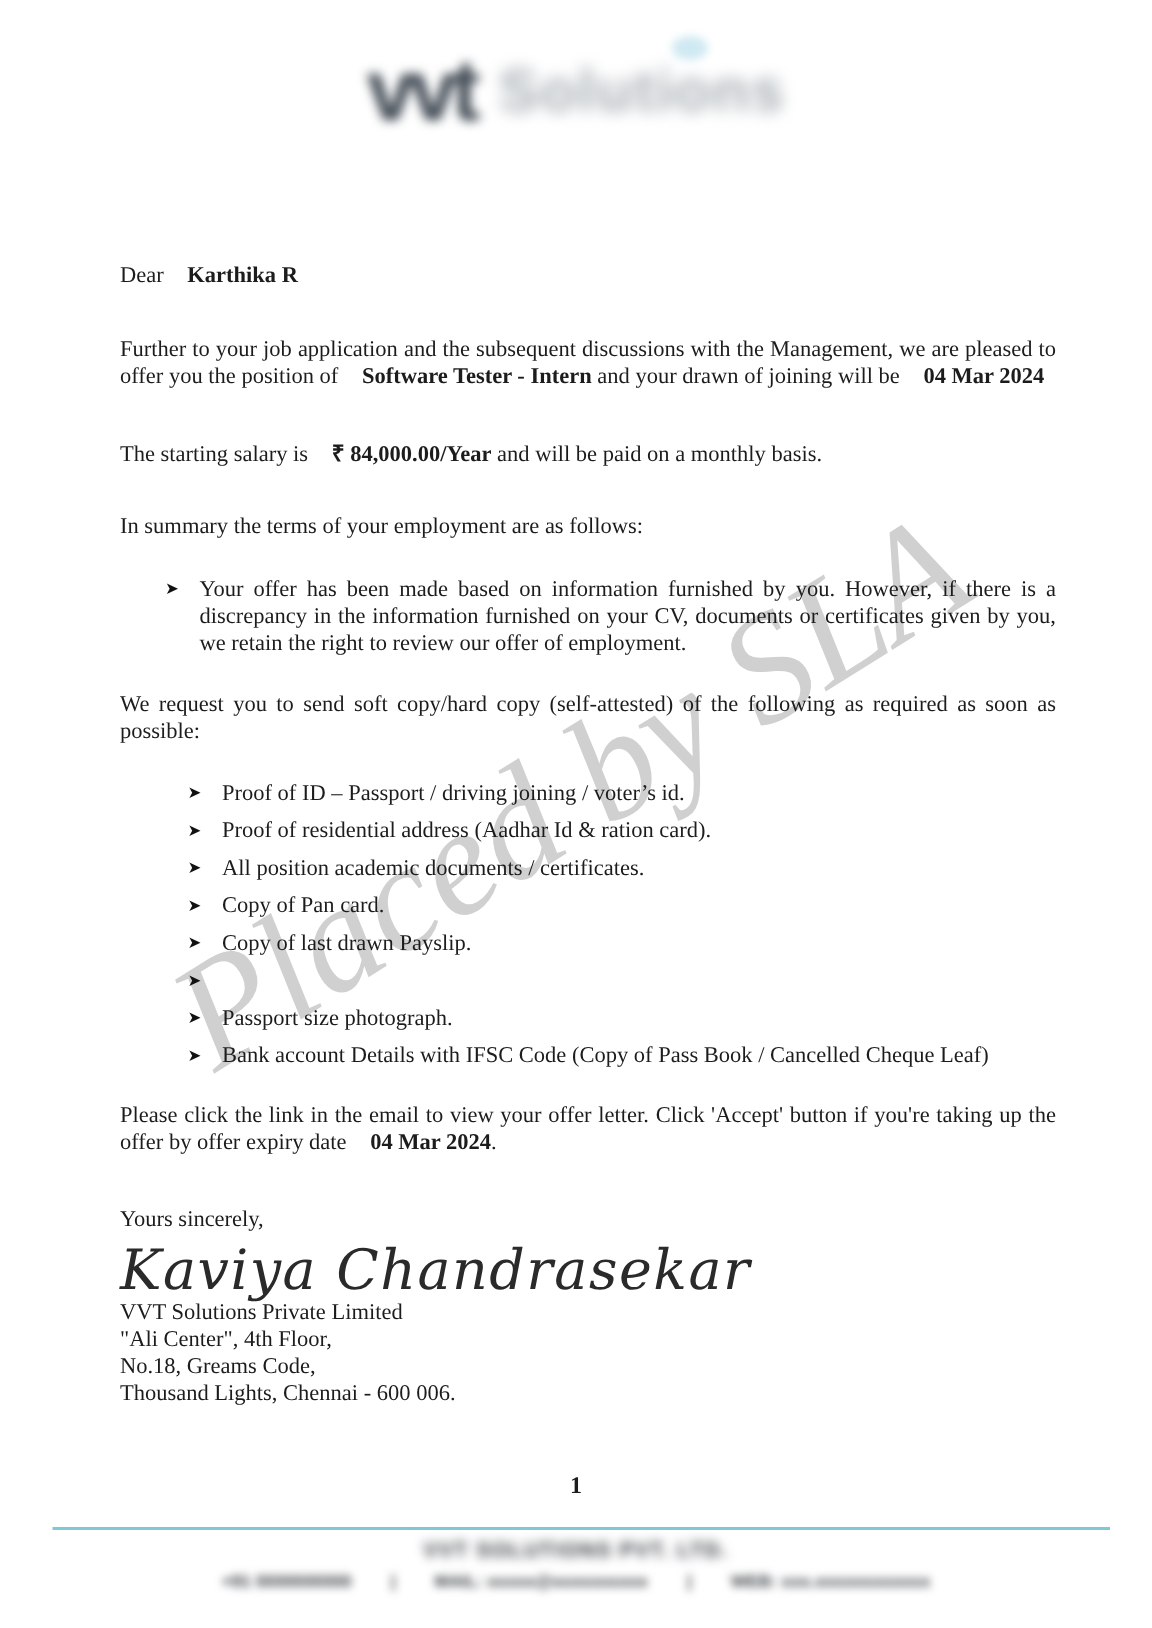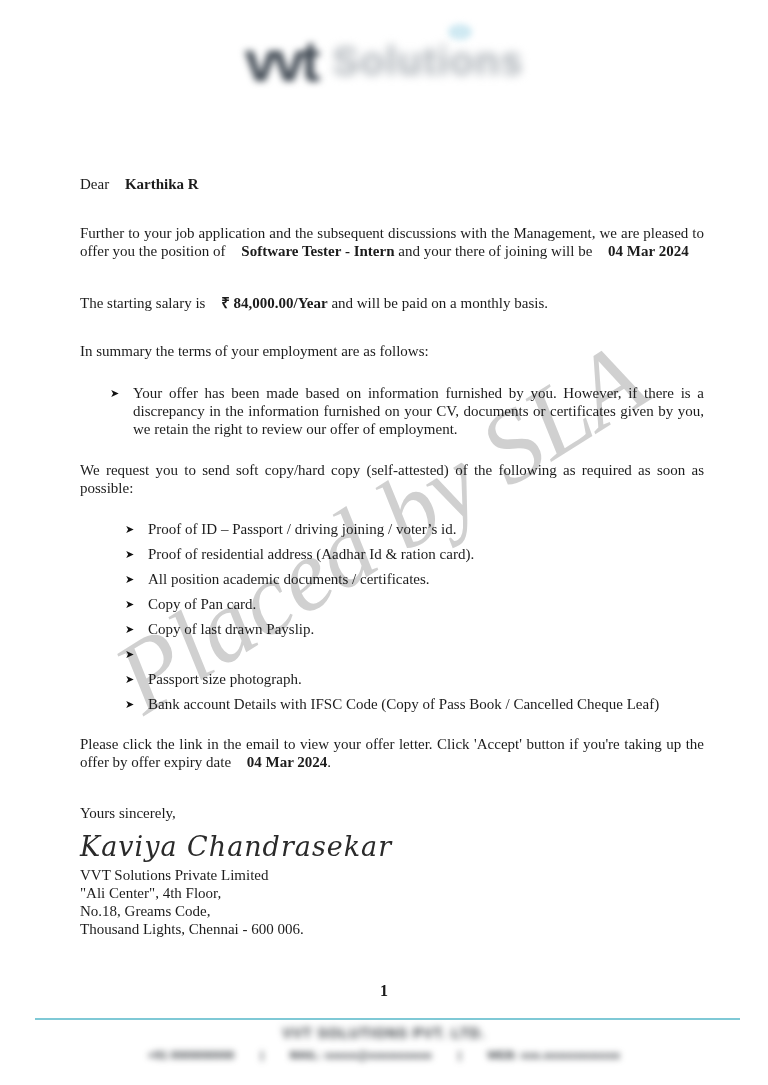--- a/index.html
+++ b/index.html
@@ -89,21 +89,21 @@
     font-size:11px;
     line-height:18px;
     margin-right:9px;
     color:#111;
   }
   .terms .item-text{text-align:justify;}
   .signature{
     margin-top:6px;
     font-family:"DejaVu Serif", serif;
     font-style:italic;
-    font-size:27px;
+    font-size:37px;
     line-height:38px;
     color:#2a2a2a;
     letter-spacing:1px;
   }
   .company-block div{line-height:18px;}
   
   .page-number{
     position:absolute;
     top:982px;left:0;right:0;
     text-align:center;
@@ -154,21 +154,21 @@
   <header class="logo-row">
     <span class="logo-dot"></span>
     <span class="logo-mark">vvt</span>
     <span class="logo-text">Solutions</span>
   </header>
 
   <main class="letter">
 
     <p class="salutation"><span>Dear </span><b>Karthika R</b></p>
 
-    <p class="para1"><span>Further to your job application and the subsequent discussions with the Management, we are pleased to offer you the position of </span><b>Software Tester - Intern</b><span> and your there of joining will be </span><b>04 Mar 2024</b></p>
+    <p class="para1"><span>Further to your job application and the subsequent discussions with the Management, we are pleased to offer you the position of </span><b>Software Tester - Intern</b><span> and your drawn of joining will be </span><b>04 Mar 2024</b></p>
 
     <p class="salary"><span>The starting salary is </span><b>₹ 84,000.00/Year</b><span> and will be paid on a monthly basis.</span></p>
 
     <p class="summary-intro">In summary the terms of your employment are as follows:</p>
 
     <ul class="terms">
       <li>
         <span class="bullet">➤</span>
         <span class="item-text">Your offer has been made based on information furnished by you. However, if there is a discrepancy in the information furnished on your CV, documents or certificates given by you, we retain the right to review our offer of employment.</span>
       </li>

